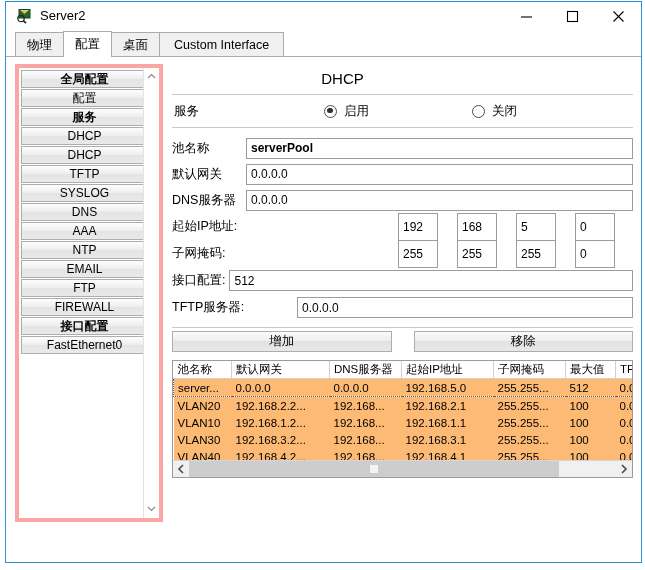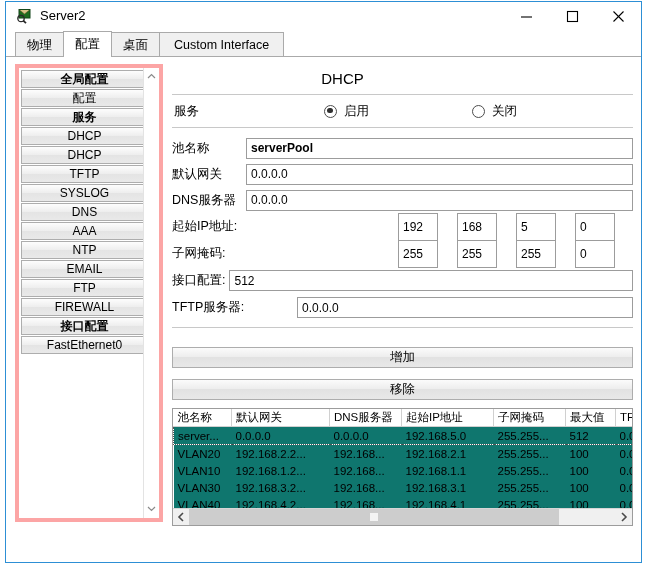--- a/index.html
+++ b/index.html
@@ -229,23 +229,22 @@
     width: 40px;
     height: 28px;
     margin-right: 19px;
   }
 
   .form-row { display: flex; align-items: center; height: 26px; }
   .form-row .lbl { width: 74px; }
 
   #btn-row {
     display: flex;
-    gap: 11px;
-    margin-top: 19px;
-    flex-direction: column;
+    gap: 22px;
+    margin-top: 3px;
   }
   .btn {
     flex: 1 1 0;
     height: 21px;
     line-height: 19px;
     text-align: center;
     font-size: 12.5px;
     color: #000000;
     border: 1px solid #adadad;
     background: linear-gradient(#fbfbfb, #ededed 48%, #e2e2e2 50%, #e8e8e8);
@@ -279,21 +278,21 @@
     white-space: nowrap;
     overflow: hidden;
     background: #ffffff;
   }
   table.grid td {
     height: 17px;
     padding: 0 0 0 4px;
     color: #000000;
     white-space: nowrap;
     overflow: hidden;
-    background: #0f766e;
+    background: #fdba74;
   }
   table.grid tr.selected td {
     border-top: 1px dotted #555;
     border-bottom: 1px dotted #555;
   }
   table.grid tr.selected td:first-child { border-left: 1px dotted #555; }
   table.grid tr.selected td:last-child { border-right: 1px dotted #555; }
 
   #hscroll {
     position: absolute;

